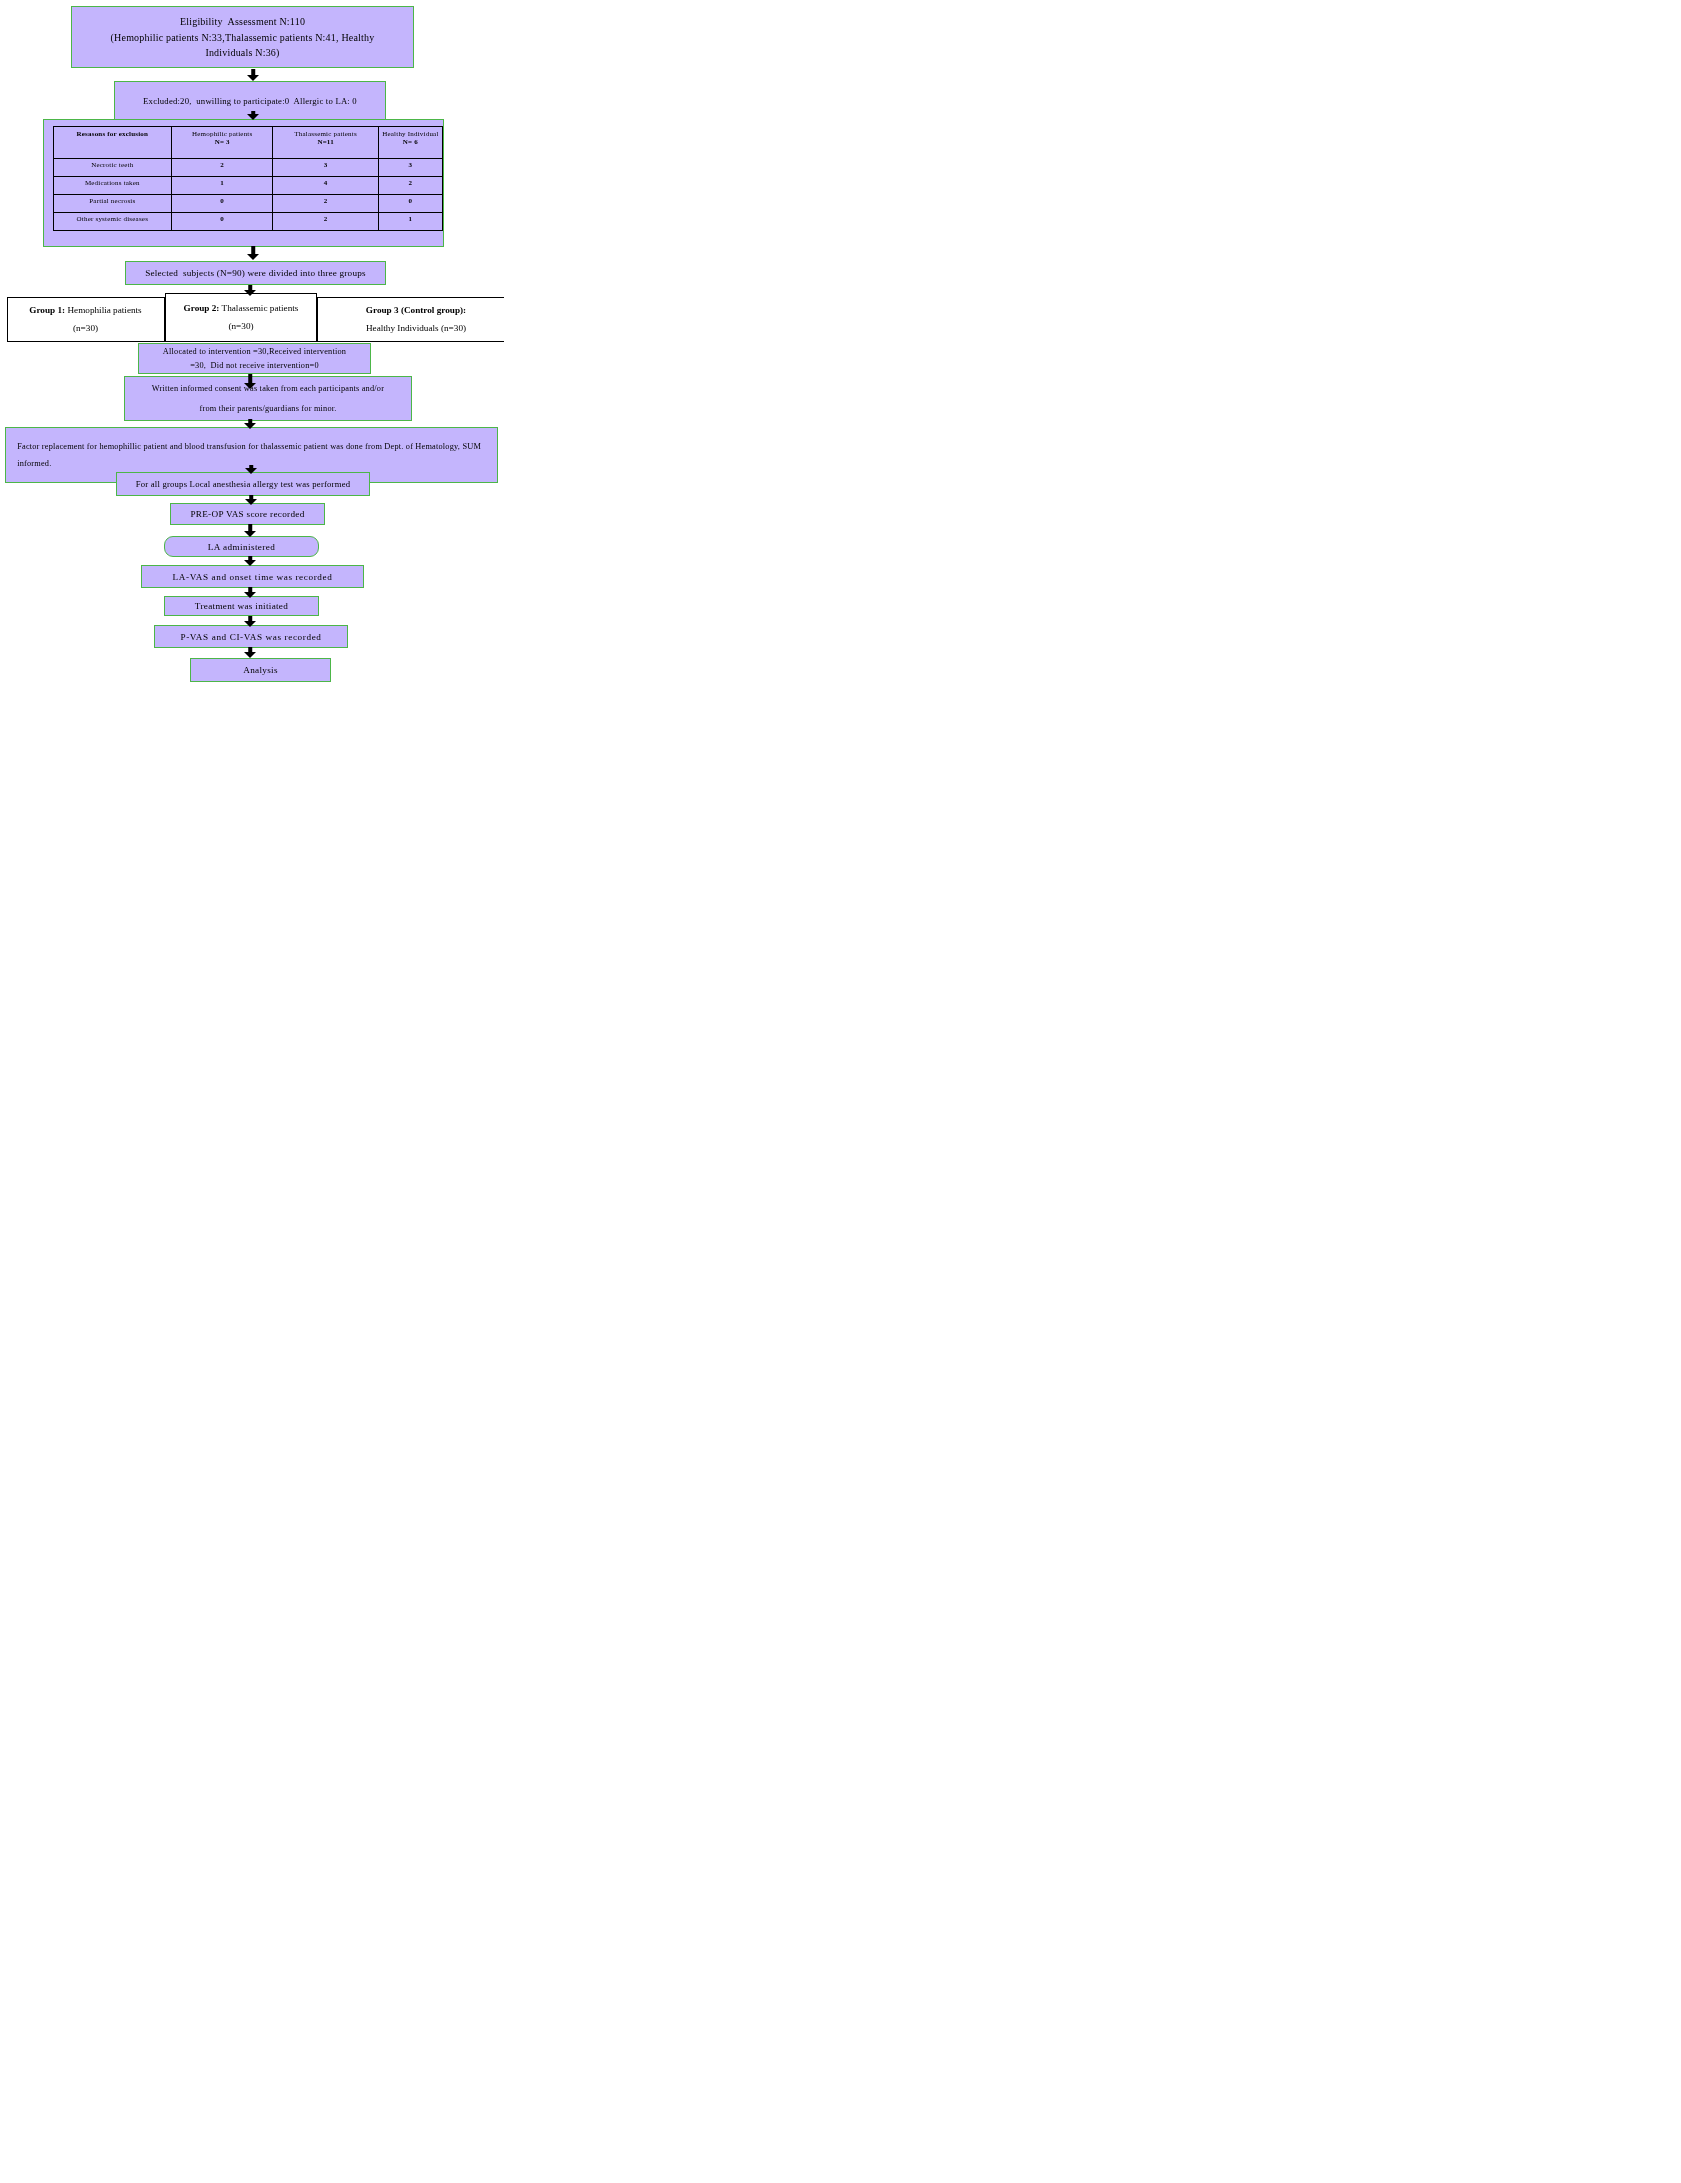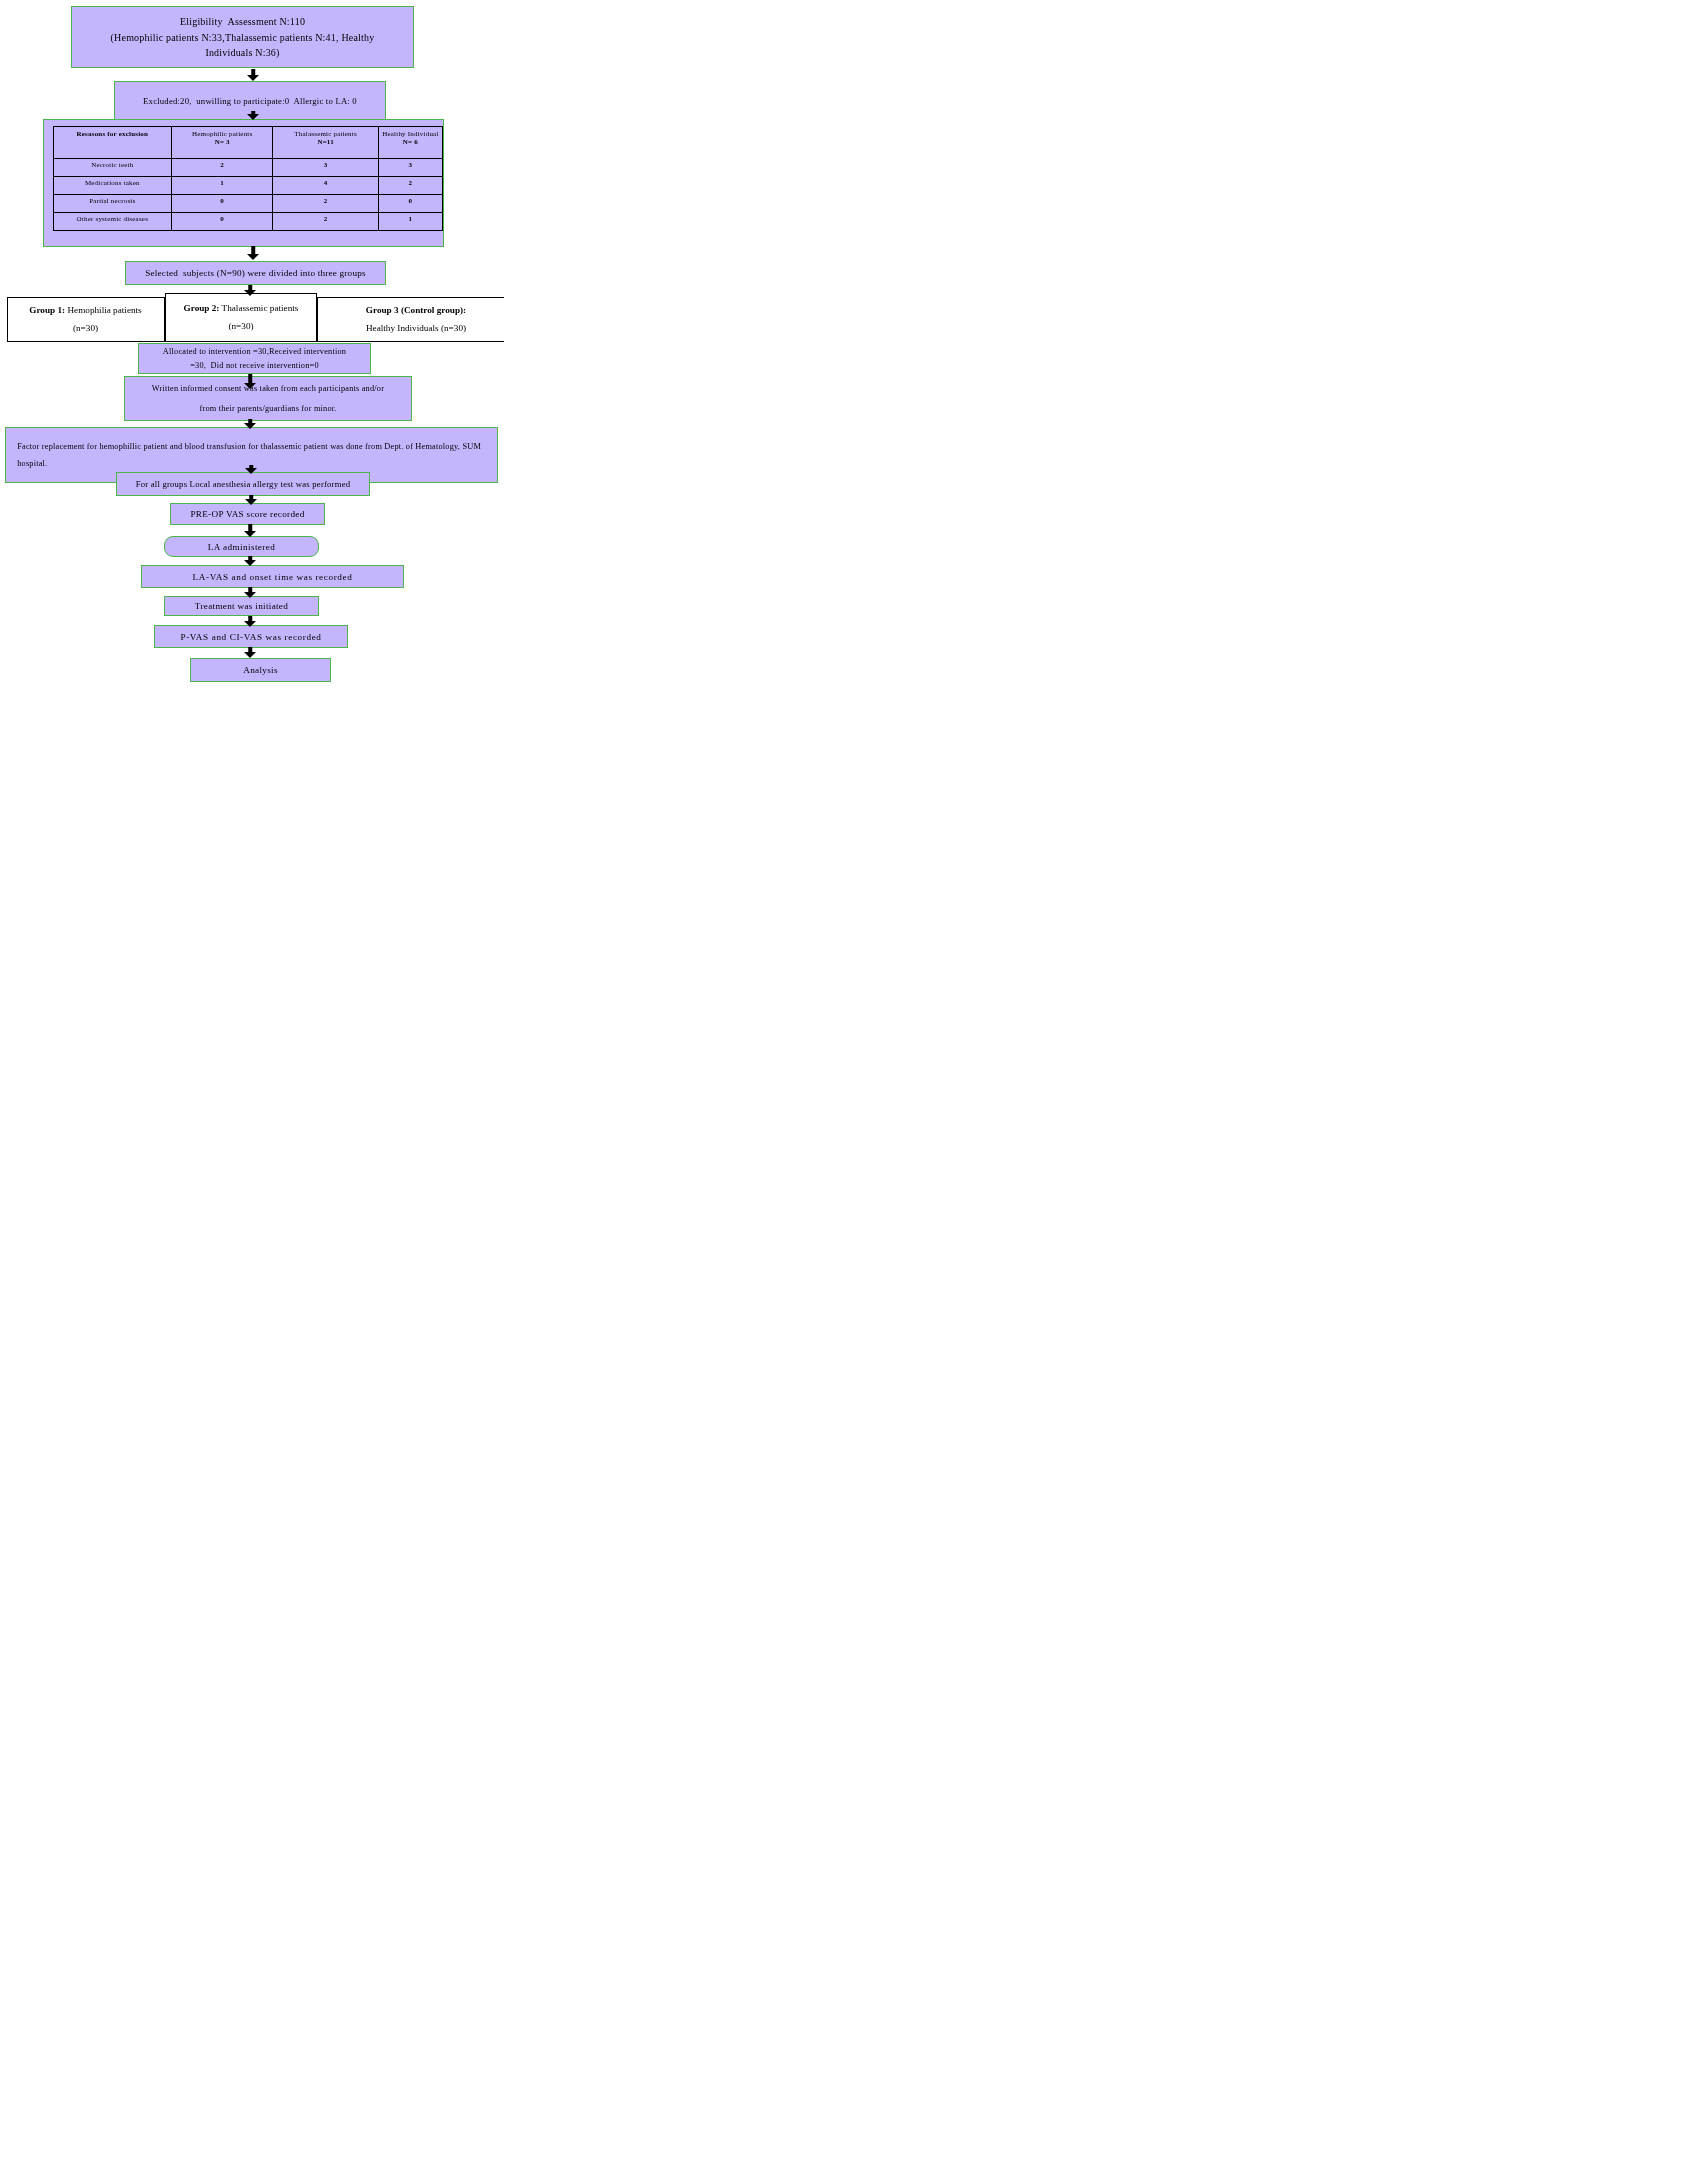--- a/index.html
+++ b/index.html
@@ -61,21 +61,21 @@
   #selected { left: 125px; top: 261px; width: 261px; height: 23.6px; }
   #group1 { left: 6.5px; top: 297px; width: 158px; height: 45px; line-height: 1.85; }
   #group2 { left: 165px; top: 293px; width: 152px; height: 49px; line-height: 1.95; }
   #group3 { left: 317px; top: 297px; width: 198px; height: 45px; line-height: 1.85; }
   #allocated { left: 138px; top: 343px; width: 233px; height: 31px; font-size: 8.3px; line-height: 1.65; }
   #consent { left: 124px; top: 376px; width: 288px; height: 45px; font-size: 8.3px; line-height: 2.35; }
   #factor { left: 5.2px; top: 427px; width: 493px; height: 56px; font-size: 8.3px; align-items: flex-start; text-align: left; padding: 0 11px; line-height: 2.1; }
   #forall { left: 116px; top: 472px; width: 254px; height: 23.6px; font-size: 8.7px; }
   #preop { left: 170px; top: 503px; width: 155px; height: 22px; letter-spacing: 0.3px; }
   #laadmin { left: 164px; top: 536px; width: 155px; height: 21px; letter-spacing: 0.4px; border-radius: 9px; }
-  #lavas { left: 141px; top: 565px; width: 263px; height: 23px; letter-spacing: 0.6px; }
+  #lavas { left: 141px; top: 565px; width: 223px; height: 23px; letter-spacing: 0.6px; }
   #treatment { left: 164px; top: 596px; width: 155px; height: 20px; letter-spacing: 0.3px; }
   #pvas { left: 154px; top: 625px; width: 194px; height: 23px; letter-spacing: 0.6px; }
   #analysis { left: 190px; top: 658px; width: 141px; height: 23.6px; letter-spacing: 0.3px; }
   .bold { font-weight: bold; }
   
   #excl-table {
     position: absolute; left: 8.7px; top: 6.1px;
     border-collapse: collapse;
     table-layout: fixed;
     font-size: 7px;
@@ -210,21 +210,21 @@
     <div class="line">from their parents/guardians for minor.</div>
   </div>
 
   <div class="arrow" style="left:244px; top:419px; height:9.6px;">
     <div class="shaft"></div>
     <div class="head"></div>
   </div>
 
   <div id="factor" class="gbox">
     <div class="line">Factor replacement for hemophillic patient and blood transfusion for thalassemic patient was done from Dept. of Hematology, SUM</div>
-    <div class="line">hospital.</div>
+    <div class="line">informed.</div>
   </div>
 
   <div class="arrow" style="left:245px; top:465px; height:8.7px;">
     <div class="shaft"></div>
     <div class="head"></div>
   </div>
 
   <div id="forall" class="gbox">
     <div class="line">For all groups Local anesthesia allergy test was performed</div>
   </div>

